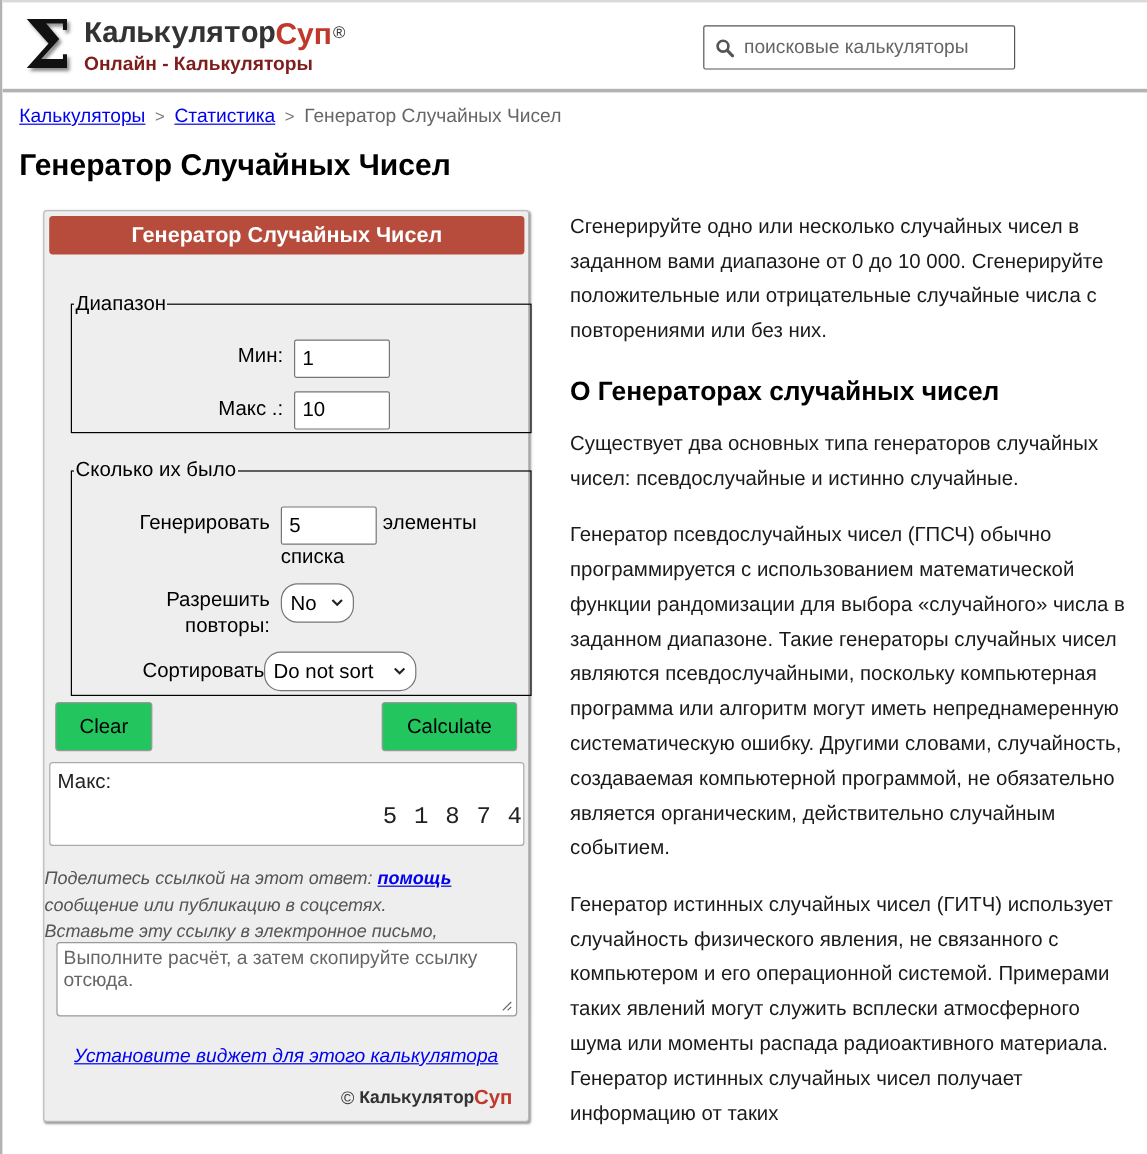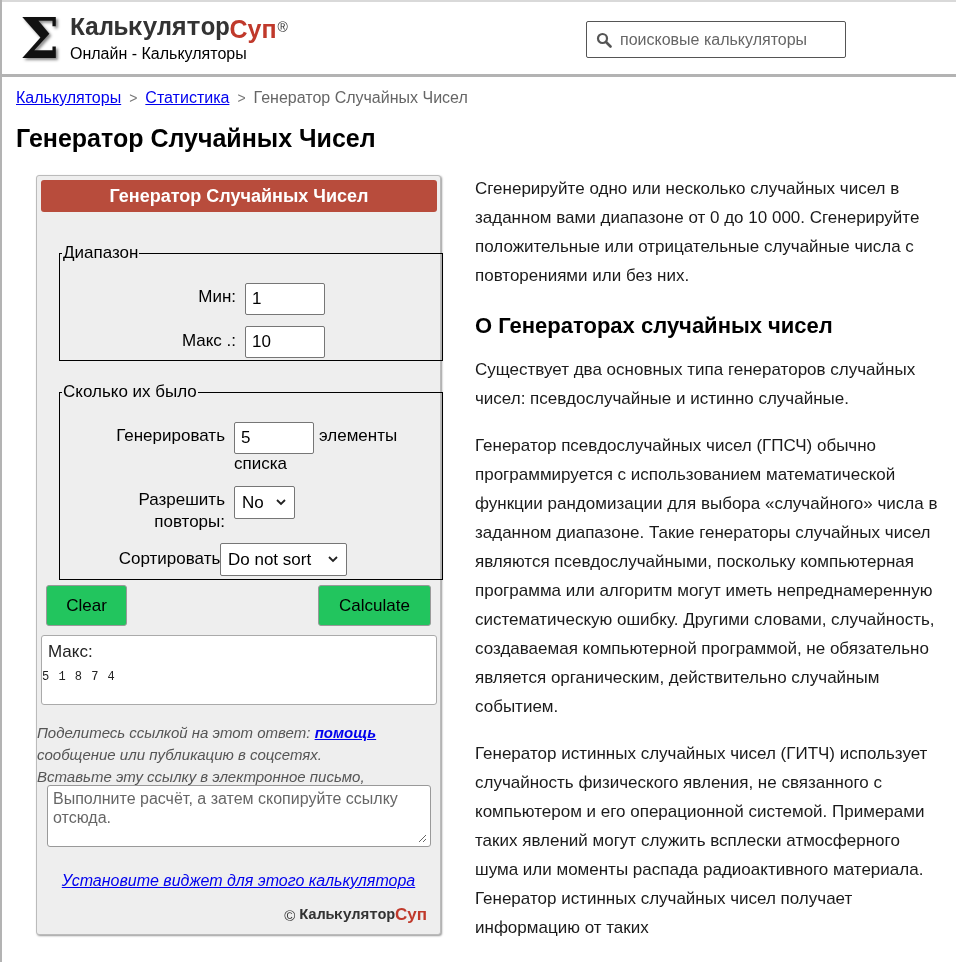--- a/index.html
+++ b/index.html
@@ -27,21 +27,21 @@
     width: 44px; margin-top: -2px;
   }
   .logo-text { margin-left: 6px; }
   .logo-title {
     font-family: "Liberation Mono", "DejaVu Sans Mono", monospace;
     font-size: 25px; font-weight: bold; color: #333; letter-spacing: -0.5px; line-height: 30px;
     display: flex; align-items: flex-start;
   }
   .logo-title .sup-red { font-family: "Liberation Sans", sans-serif; color: #c0392b; font-size: 25px; letter-spacing: 0; }
   .logo-title .reg { font-family: "Liberation Sans", sans-serif; font-size: 14px; color: #333; font-weight: normal; margin-left: 1px; margin-top: -2px; }
-  .logo-sub { font-size: 16px; color: #000000; font-weight: normal; line-height: 20px; margin-top: 0px; }
+  .logo-sub { font-size: 16px; color: #7f1d1d; font-weight: bold; line-height: 20px; margin-top: 0px; }
   .search {
     position: absolute; left: 584px; top: 19px; width: 260px; height: 37px;
     border: 1px solid #555; border-radius: 2px; background: #fff;
     display: flex; align-items: center; padding-left: 9px;
   }
   .search svg { width: 16px; height: 16px; }
   .search input {
     border: none; outline: none; font-size: 16px; margin-left: 6px; width: 220px;
     font-family: "Liberation Sans", sans-serif; color: #333; background: transparent;
   }
@@ -66,37 +66,37 @@
   }
   legend { font-size: 17px; padding: 0 1px; margin-left: 2px; }
   .fs-range { left: 10px; top: 55px; width: 384px; height: 118px; }
   .fs-count { left: 10px; top: 194px; width: 384px; height: 198px; }
   .row-label { position: absolute; font-size: 17px; text-align: right; }
   .txt-input {
     position: absolute; height: 32px; border: 1px solid #767676; border-radius: 2px;
     background: #fff; font-size: 17px; padding-left: 6px; font-family: "Liberation Sans", sans-serif; color: #000;
   }
   .select {
-    position: absolute; height: 33px; border: 1px solid #767676; border-radius: 2px;
+    position: absolute; height: 33px; border: 1px solid #767676; border-radius: 14px;
     background: #fff; font-size: 17px; display: flex; align-items: center; padding-left: 7px;
   }
   .select .chev { position: absolute; right: 7px; top: 9px; width: 12px; height: 12px; }
   .btn {
     position: absolute; height: 41px; border: 1px solid #999; border-radius: 3px;
     background: #22c55e; font-size: 17px; font-family: "Liberation Sans", sans-serif;
     display: flex; align-items: center; justify-content: center; color: #000;
   }
   .answer {
     position: absolute; left: 4px; top: 459px; width: 396px; height: 70px;
     background: #fff; border: 1px solid #aaa; border-radius: 3px;
   }
   .answer-label { position: absolute; left: 6px; top: 6px; font-size: 17px; color: #222; }
   .answer-val {
-    position: absolute; left: 0; right: 0; top: 34px; text-align: left;
-    font-family: "Liberation Mono", "DejaVu Sans Mono", monospace; font-size: 12px; color: #222; letter-spacing: 1px;
+    position: absolute; left: 0; right: 0; top: 34px; text-align: right;
+    font-family: "Liberation Mono", "DejaVu Sans Mono", monospace; font-size: 20px; color: #222; letter-spacing: 1px;
   }
   .share { position: absolute; left: 0; right: 0; top: 546px; font-style: italic; font-size: 15px; color: #555; line-height: 22px; }
   .share a { color: #0000ee; font-weight: bold; text-decoration: underline; }
   .share-box {
     position: absolute; left: 10px; top: 609px; width: 384px; height: 62px;
     border: 1px solid #999; border-radius: 3px; background: #fff; padding: 3px 5px;
     font-size: 16px; color: #666; line-height: 19px; resize: none; font-family: "Liberation Sans", sans-serif;
   }
   .resize { position: absolute; right: 3px; bottom: 3px; width: 10px; height: 10px; }
   .widget-link { position: absolute; left: 0; right: 0; top: 696px; text-align: center; font-style: italic; font-size: 16px; }

